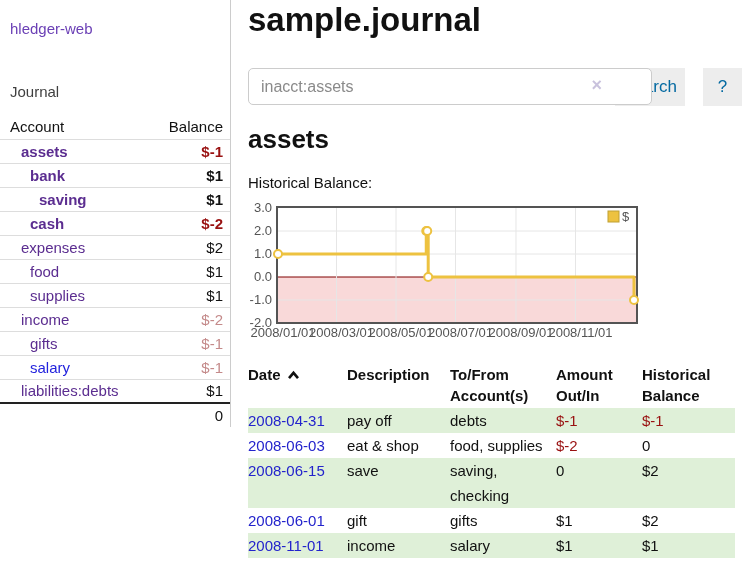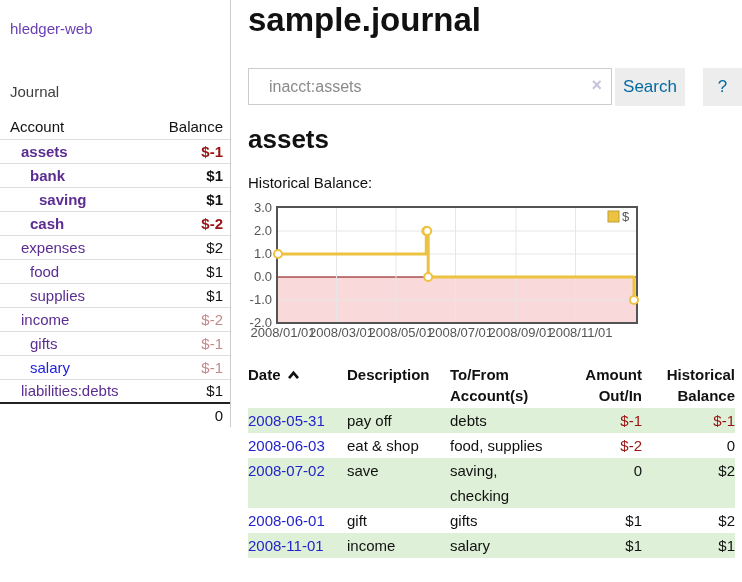--- a/index.html
+++ b/index.html
@@ -19,31 +19,31 @@
 a.acct.bold { font-weight:700; }
 a.acct.blue { color:#2323dd; }
 .bal.bold { font-weight:700; }
 .neg-strong { color:#991111; }
 .neg-soft { color:#c48a8a; }
 .accounts tfoot td { border-top:2px solid #222; height:24px; text-align:right; padding-right:7px; }
 .main { padding:1px 0 0 17px; width:511px; }
 h1 { font-size:33px; font-weight:700; line-height:38px; }
 .searchrow { margin-top:29px; display:flex; height:38px; }
 .searchwrap { position:relative; width:364px; }
-.searchwrap input { width:364px; height:37px; border:1px solid #ccc; border-radius:0; padding:0 30px 0 20px; font-size:16px; color:#8a8a8a; font-family:inherit; }
+.searchwrap input { width:404px; height:37px; border:1px solid #ccc; border-radius:5px; padding:0 30px 0 12px; font-size:16px; color:#8a8a8a; font-family:inherit; }
 .clear { position:absolute; right:10px; top:7px; color:#c9c2dd; font-weight:700; font-size:18px; cursor:pointer; }
 .btn { height:38px; background:#ededed; border:none; border-radius:0; font-size:17px; color:#0369a1; font-family:inherit; cursor:pointer; }
 .search-btn { margin-left:3px; width:70px; }
 .help-btn { margin-left:18px; width:39px; }
 h2 { margin-top:18px; font-size:26px; font-weight:700; line-height:30px; }
 .chart-label { margin-top:20px; font-weight:400; font-size:15px; line-height:18px; }
 #chart { display:block; margin-top:10px; }
 .register { border-collapse:collapse; margin-top:14px; width:487px; font-size:15px; table-layout:fixed; }
 .register th { vertical-align:top; text-align:left; font-weight:700; line-height:21px; padding:0 0 2px 0; }
-.register th.r, .register td.r { text-align:right;margin-top:25px; }
+.register th.r, .register td.r { text-align:left;margin-top:25px; }
 .register td { padding:0; line-height:25px; vertical-align:top; }
 .register tbody tr.green { background:#dff0d8; }
 a.datelink { color:#2323cc; text-decoration:none; cursor:pointer; }
 .amt-neg { color:#991111; }
 .sort-icon { display:inline-block; margin-left:6px; }
 </style>
 </head>
 <body>
 
 <div class="app">
@@ -173,35 +173,35 @@
                 <path d="M2 8.2 L6.5 2.8 L11 8.2" stroke="#111" stroke-width="2.6" fill="none"></path>
               </svg></th>
           <th>Description</th>
           <th>To/From Account(s)</th>
           <th class="r">Amount Out/In</th>
           <th class="r">Historical Balance</th>
         </tr>
       </thead>
       <tbody id="register-body">
           <tr class="green">
-            <td><a class="datelink">2008-05-31</a></td>
+            <td><a class="datelink">2008-04-31</a></td>
             <td>pay off</td>
             <td>debts</td>
             <td class="r amt-neg">$-1</td>
             <td class="r amt-neg">$-1</td>
           </tr>
           <tr>
             <td><a class="datelink">2008-06-03</a></td>
             <td>eat &amp; shop</td>
             <td>food, supplies</td>
             <td class="r amt-neg">$-2</td>
             <td class="r">0</td>
           </tr>
           <tr class="green">
-            <td><a class="datelink">2008-07-02</a></td>
+            <td><a class="datelink">2008-06-15</a></td>
             <td>save</td>
             <td>saving, checking</td>
             <td class="r">0</td>
             <td class="r">$2</td>
           </tr>
           <tr>
             <td><a class="datelink">2008-06-01</a></td>
             <td>gift</td>
             <td>gifts</td>
             <td class="r">$1</td>

